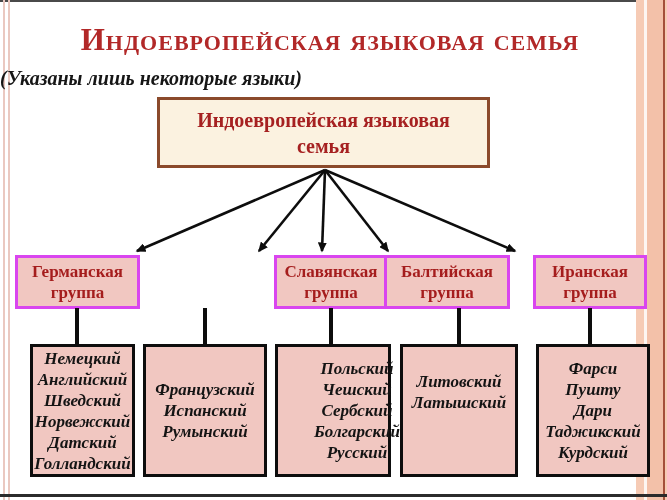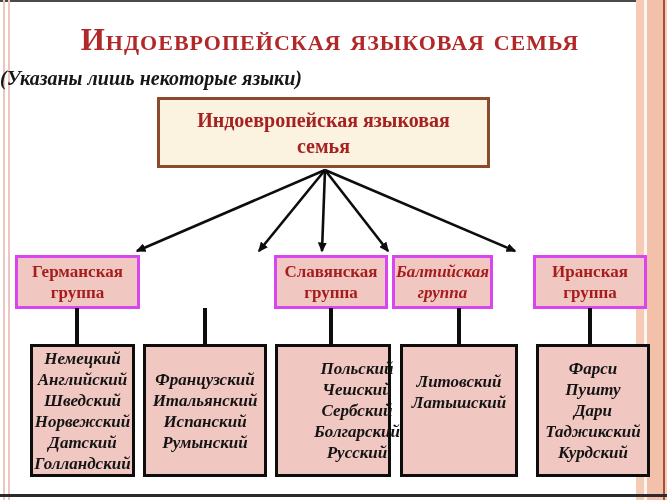--- a/index.html
+++ b/index.html
@@ -40,21 +40,21 @@
   
   .hdr-box{
     position:absolute;top:255px;height:54px;box-sizing:border-box;
     background:#f1c7c1;border:3px solid #d946ef;
     display:flex;align-items:center;justify-content:center;text-align:center;
     font-weight:bold;font-size:17px;line-height:21px;color:#a51d1d;
   }
   .hdr-g1{left:15px;width:125px;}
   .hdr-g2{left:146px;width:118px;}
   .hdr-g3{left:274px;width:114px;}
-  .hdr-g4{left:392px;width:101px;font-style:italic;}
+  .hdr-g4{left:384px;width:126px;}
   .hdr-g5{left:533px;width:114px;}
   
   .connector{position:absolute;top:308px;height:36px;width:4px;background:#0d0d0d;}
   .cn-g1{left:75px;} .cn-g2{left:203px;} .cn-g3{left:329px;} .cn-g4{left:457px;} .cn-g5{left:588px;}
   
   .lang-box{
     position:absolute;top:344px;height:133px;box-sizing:border-box;
     background:#f1c7c1;border:3px solid #0d0d0d;
     display:flex;flex-direction:column;align-items:center;justify-content:center;
     font-weight:bold;font-style:italic;font-size:17px;line-height:21px;color:#141414;
@@ -127,21 +127,20 @@
     <span>Немецкий</span>
     <span>Английский</span>
     <span>Шведский</span>
     <span>Норвежский</span>
     <span>Датский</span>
     <span>Голландский</span>
   </div>
 
   <div class="lang-box lang-g2">
     <span>Французский</span>
-    <span>Итальянский</span>
     <span>Испанский</span>
     <span>Румынский</span>
   </div>
 
   <div class="lang-box lang-g3">
     <span>Польский</span>
     <span>Чешский</span>
     <span>Сербский</span>
     <span>Болгарский</span>
     <span>Русский</span>

